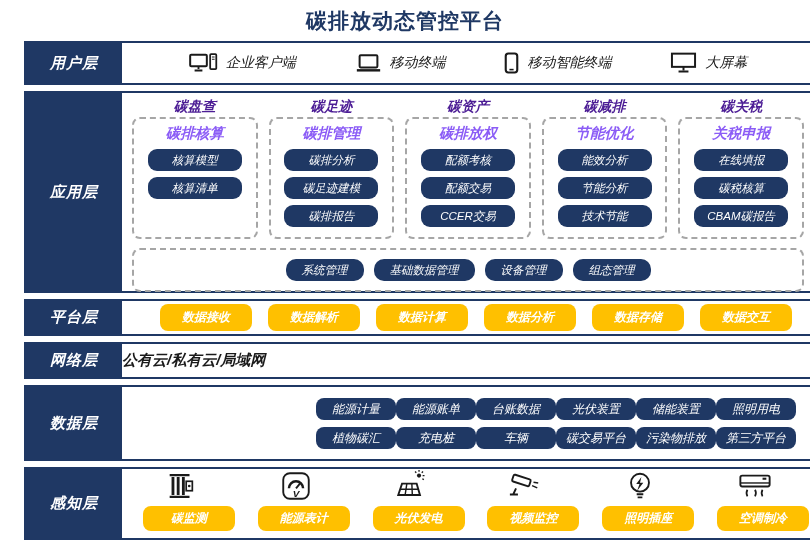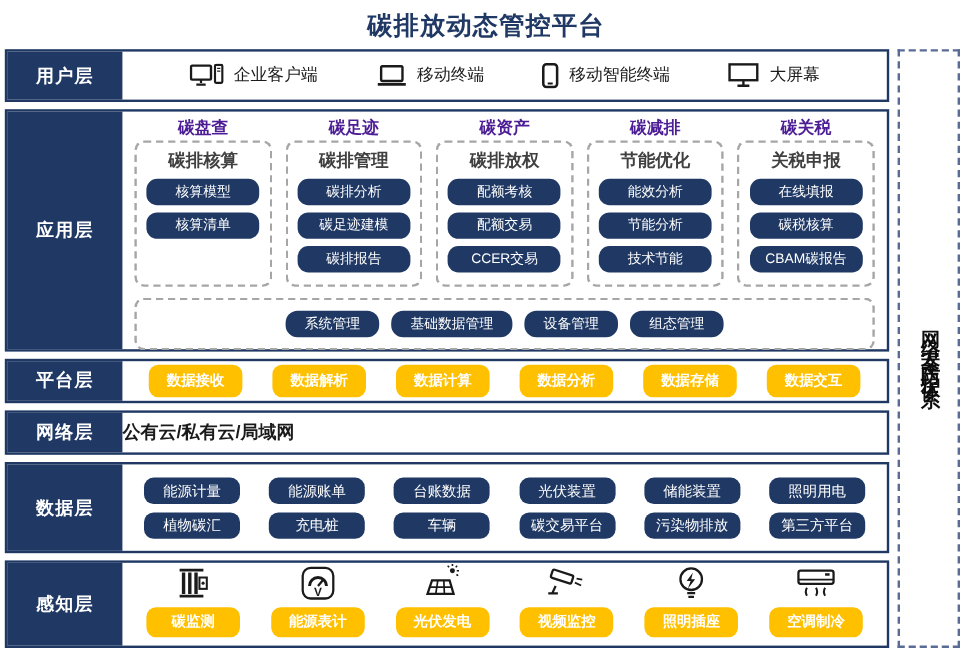--- a/index.html
+++ b/index.html
@@ -1,21 +1,21 @@
 <!DOCTYPE html>
 <html><head>
 <meta charset="utf-8">
 <style>
   * { margin:0; padding:0; box-sizing:border-box; }
   html,body { width:810px; height:540px; background:#ffffff;
     font-family:"Liberation Sans","DejaVu Sans",sans-serif; }
   .page { width:810px; height:540px; overflow:hidden; }
   .title { text-align:center; font-size:21px; font-weight:bold; color:#1F3864;
     padding:7px 0 6px; letter-spacing:1px; }
-  .content { display:flex; padding:0 10px 0 4px; gap:7px; }
+  .content { display:flex; padding:0 10px 0 24px; gap:7px;font-style:italic; }
   .layers { flex:1; display:flex; flex-direction:column; gap:6px; }
 
   .layer { display:flex; border:2px solid #1F3864; background:#fff; }
   .layer-label { width:96px; flex:0 0 96px; background:#1F3864; color:#fff;
     font-weight:bold; font-size:15px; display:flex; align-items:center;
     justify-content:center; letter-spacing:1px; }
   .layer-body { flex:1; position:relative; }
 
   
   .layer-user { height:44px; }
@@ -25,45 +25,45 @@
   .device svg { display:block; }
 
   
   .layer-app { height:202px; }
   .layer-app .layer-body { padding:5px 10px 6px; }
   .app-cols { display:flex; gap:11px; }
   .app-col { flex:1; text-align:center; }
   .col-category { font-size:14px; font-weight:bold; color:#4c1d95; height:18px; }
   .col-box { border:2px dashed #A6A6A6; border-radius:8px; margin-top:1px;
     padding:4px 6px 8px; height:122px; }
-  .col-module { font-size:14.5px; font-weight:bold; color:#404040; margin:1px 0 2px; }
+  .col-module { font-size:14.5px; font-weight:bold; color:#8b5cf6; margin:1px 0 2px; }
   .pill { background:#1F3864; color:#fff; font-size:11.5px; line-height:14px;
     border-radius:9px; padding:4px 4px; display:block; }
   .col-box .pill { width:94px; margin:6px auto 0; }
   .common-box { border:2px dashed #A6A6A6; border-radius:8px; margin-top:9px;
     height:44px; display:flex; align-items:center; justify-content:center; gap:10px; }
   .common-box .pill { width:auto; padding:4px 16px; border-radius:10px; }
 
   
   .layer-platform { height:37px; }
   .layer-platform .layer-body { display:flex; align-items:center;
     justify-content:space-between; padding:0 22px; }
   .orange-pill { background:#FFC000; color:#fff; font-weight:bold; font-size:12px;
-    border-radius:8px; padding:5px 0; width:78px; text-align:center; }
+    border-radius:8px; padding:5px 0; width:92px; text-align:center;margin-left:16px; }
 
   
   .layer-network { height:37px; }
   .layer-network .layer-body { display:flex; align-items:center; justify-content:flex-start;
     font-size:15px; font-weight:600; color:#1a1a1a; }
 
   
   .layer-data { height:76px; }
   .layer-data .layer-body { display:flex; flex-direction:column; justify-content:center;
     gap:7px; padding:0 18px; }
-  .data-row { display:flex; justify-content:space-between; }
+  .data-row { display:flex; justify-content:flex-end; }
   .data-row .pill { width:80px; text-align:center; border-radius:8px; font-size:12px; }
 
   
   .layer-perception { height:73px; }
   .layer-perception .layer-body { display:flex; justify-content:space-between;
     align-items:flex-end; padding:4px 16px 7px; }
   .sensor { display:flex; flex-direction:column; align-items:center; width:86px; }
   .sensor svg { display:block; }
   .sensor .orange-pill { margin-top:3px; font-size:12px; padding:4px 0; }
 

